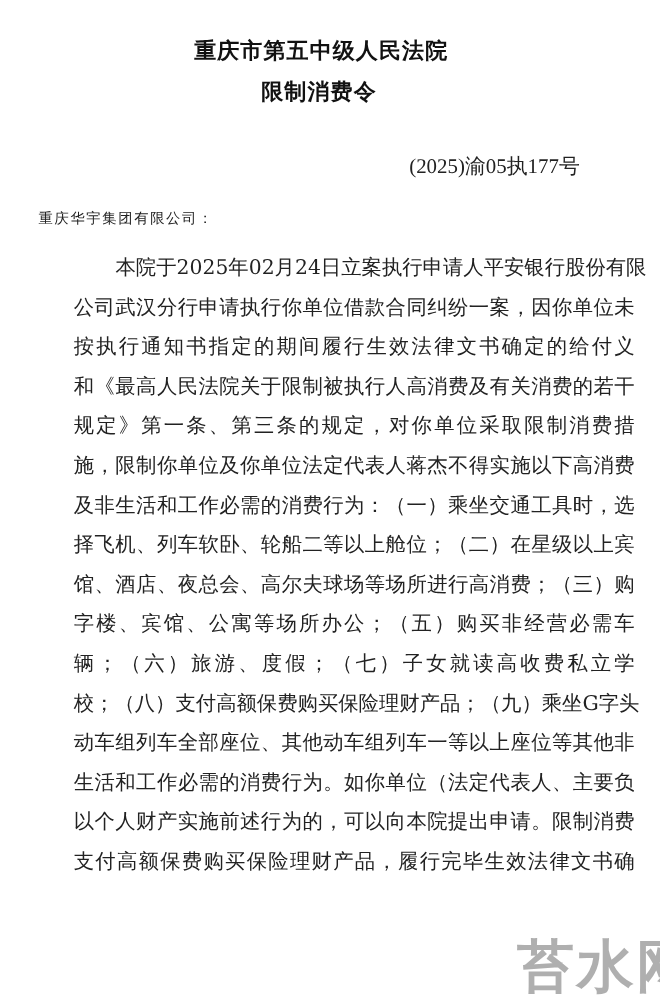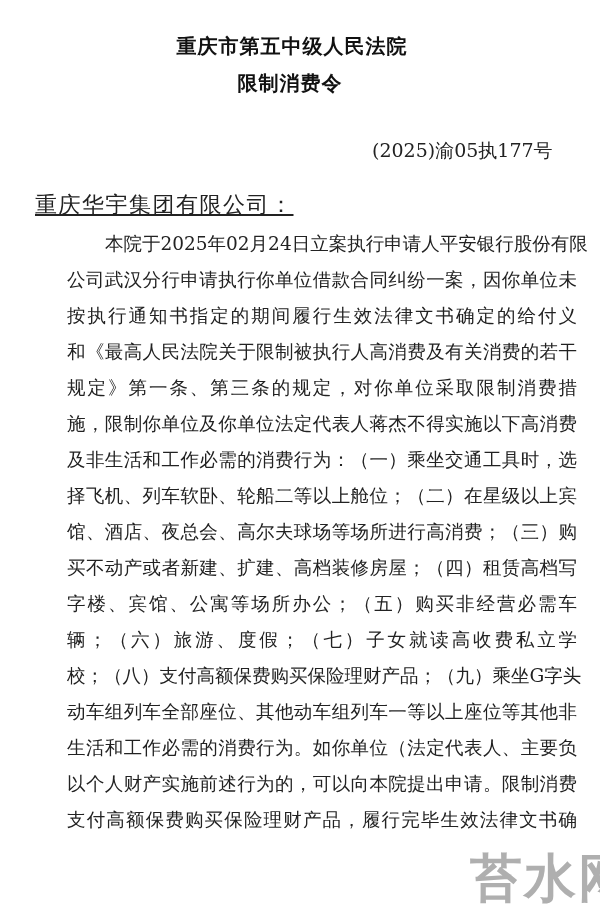--- a/index.html
+++ b/index.html
@@ -28,30 +28,30 @@
     }
     .title.court { top: 33px; left: -8px; }
     .title.order { top: 70px; left: -10px; }
     .case-no {
       position: absolute;
       top: 138px;
       left: 372px;
       font-size: 19px;
       color: #222;
       white-space: nowrap;
+      font-family: Liberation Serif, serif;
     }
     .addressee {
       position: absolute;
       top: 190px;
       left: 35px;
-      font-size: 22px;
+      font-size: 13px;
       letter-spacing: 1.5px;
       color: #222;
       white-space: nowrap;
-      text-decoration: underline;
     }
     .body-lines {
       position: absolute;
       top: 226px;
       left: 35px;
       width: 510px;
       margin-left: 32px;
     }
     .line {
       height: 36px;
@@ -92,21 +92,20 @@
 <div class="body-lines">
   <div class="line indent">本院于2025年02月24日立案执行申请人平安银行股份有限</div>
   <div class="line">公司武汉分行申请执行你单位借款合同纠纷一案，因你单位未</div>
   <div class="line">按执行通知书指定的期间履行生效法律文书确定的给付义</div>
   <div class="line">和《最高人民法院关于限制被执行人高消费及有关消费的若干</div>
   <div class="line">规定》第一条、第三条的规定，对你单位采取限制消费措</div>
   <div class="line">施，限制你单位及你单位法定代表人蒋杰不得实施以下高消费</div>
   <div class="line">及非生活和工作必需的消费行为：（一）乘坐交通工具时，选</div>
   <div class="line">择飞机、列车软卧、轮船二等以上舱位；（二）在星级以上宾</div>
   <div class="line">馆、酒店、夜总会、高尔夫球场等场所进行高消费；（三）购</div>
-  <div class="line">买不动产或者新建、扩建、高档装修房屋；（四）租赁高档写</div>
   <div class="line">字楼、宾馆、公寓等场所办公；（五）购买非经营必需车</div>
   <div class="line">辆；（六）旅游、度假；（七）子女就读高收费私立学</div>
   <div class="line">校；（八）支付高额保费购买保险理财产品；（九）乘坐G字头</div>
   <div class="line">动车组列车全部座位、其他动车组列车一等以上座位等其他非</div>
   <div class="line">生活和工作必需的消费行为。如你单位（法定代表人、主要负</div>
   <div class="line">以个人财产实施前述行为的，可以向本院提出申请。限制消费</div>
   <div class="line">支付高额保费购买保险理财产品，履行完毕生效法律文书确</div>
 </div>
 
 <div class="watermark">苔水网</div>

